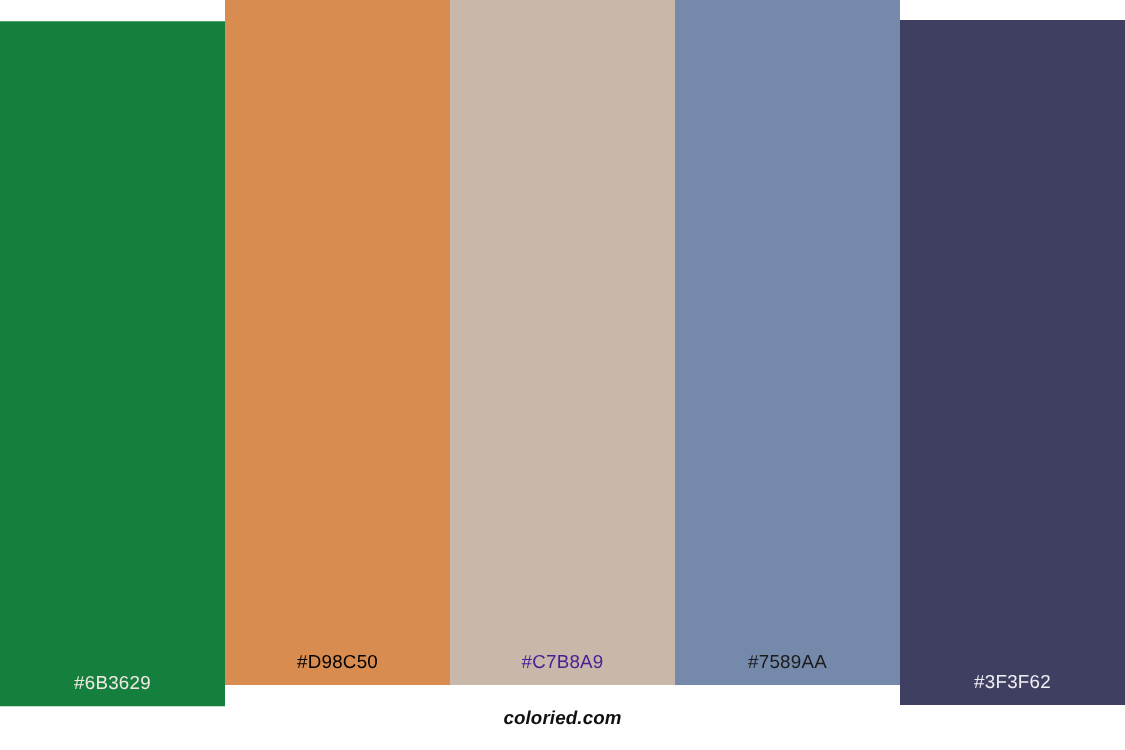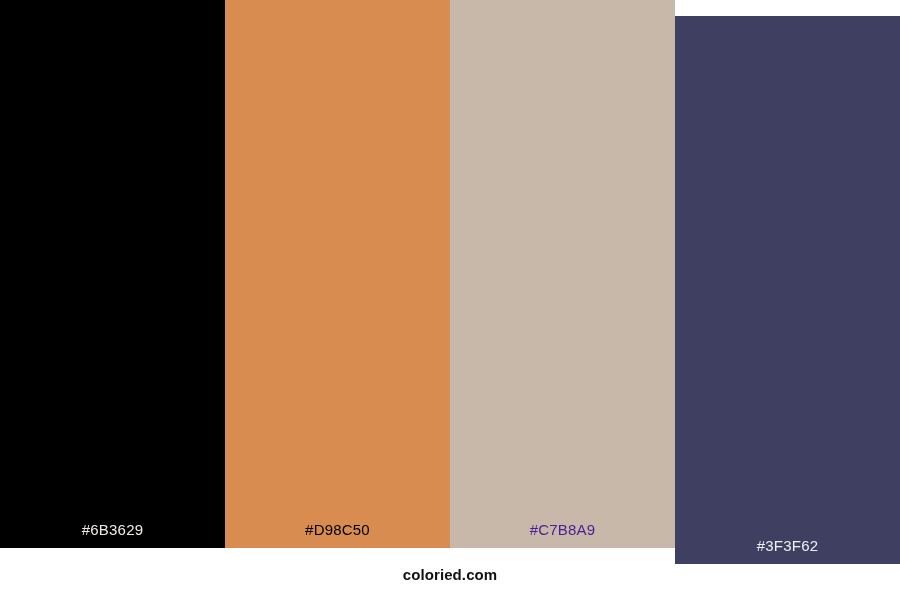--- a/index.html
+++ b/index.html
@@ -46,49 +46,53 @@
     line-height: 1;
     white-space: nowrap;
   }
   .footer {
     flex: 1 1 auto;
     width: 900px;
     background: #ffffff;
     display: flex;
     align-items: center;
     justify-content: center;
+    font-style: italic;
   }
   .footer-brand {
     font-size: 15px;
     font-weight: bold;
     color: #111111;
     letter-spacing: 0.1px;
     line-height: 1;
     text-align: center;
   }
 </style>
 </head>
 <body>
 
 <div class="palette-page">
 
   <div class="swatch-strip">
 
-    <div class="swatch" style="background-color: #000000;">
+    <div class="swatch" style="background-color: #15803d; margin-top: 17px;">
       <span class="swatch-label" style="color: rgb(242, 233, 230);">#6B3629</span>
     </div>
 
     <div class="swatch" style="background-color: rgb(217, 140, 80);">
       <span class="swatch-label" style="color: #000000;">#D98C50</span>
     </div>
 
     <div class="swatch" style="background-color: rgb(199, 184, 169);">
       <span class="swatch-label" style="color: #4c1d95;">#C7B8A9</span>
     </div>
 
+    <div class="swatch" style="background-color: rgb(117, 137, 170);">
+      <span class="swatch-label" style="color: rgb(28, 28, 28);">#7589AA</span>
+    </div>
 
     <div class="swatch" style="background-color: rgb(63, 63, 98); margin-top: 16px;">
       <span class="swatch-label" style="color: rgb(240, 239, 244);">#3F3F62</span>
     </div>
 
   </div>
 
   <div class="footer" style="background-color: rgb(255, 255, 255);">
     <span class="footer-brand" style="color: rgb(17, 17, 17);">coloried.com</span>
   </div>

